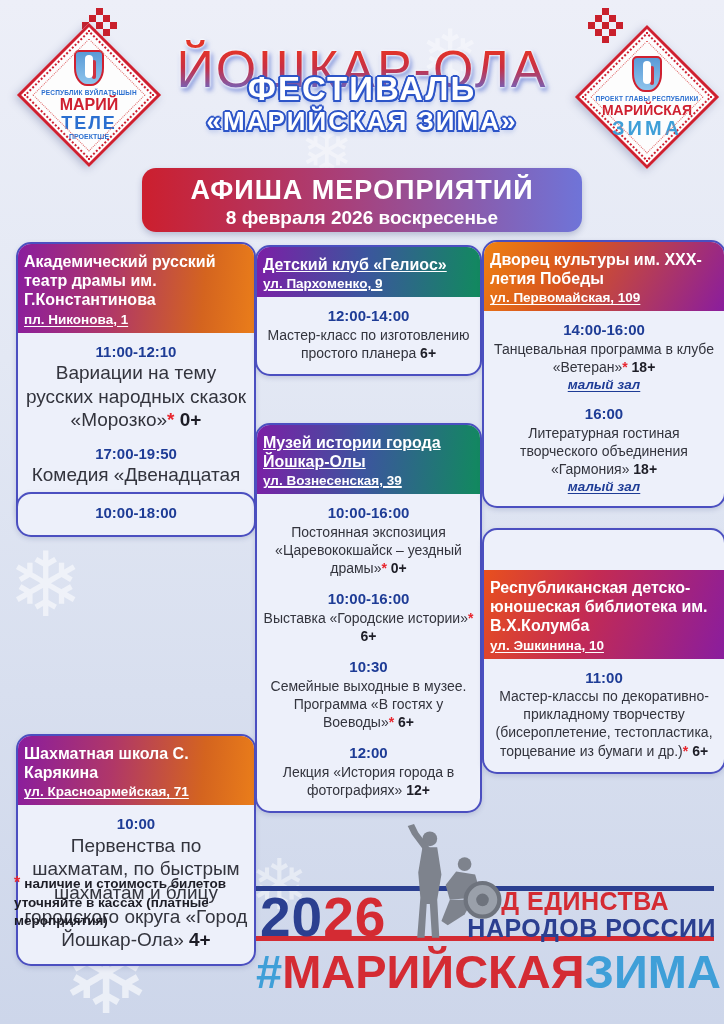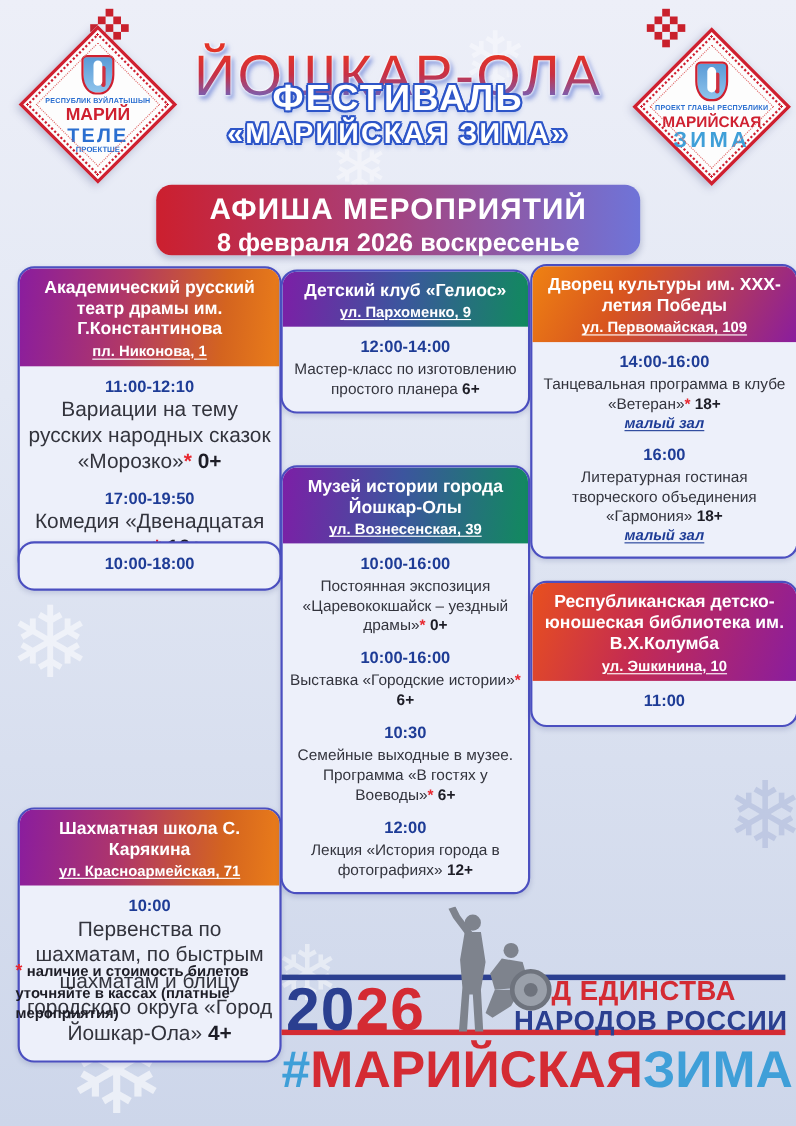--- a/index.html
+++ b/index.html
@@ -30,21 +30,21 @@
   }
   .title-fest{top:70px;font-size:33px;}
   .title-zima{top:106px;font-size:26px;}
   
   .banner{
     position:absolute;z-index:3;left:142px;top:168px;width:440px;height:64px;
     border-radius:14px;background:linear-gradient(90deg,#cc1f2e 0%,#a93f78 45%,#6f74d8 100%);
     color:#fff;text-align:center;box-shadow:0 3px 6px rgba(40,50,110,.25);
   }
   .banner-title{margin-top:7px;font-size:27px;font-weight:900;letter-spacing:1px;}
-  .banner-date{margin-top:1px;font-size:23px;font-weight:700;}
+  .banner-date{margin-top:1px;font-size:19px;font-weight:700;}
   
   .diamond{position:absolute;z-index:3;width:96px;height:96px;background:#fdfdfd;
     transform:rotate(45deg);border:3px solid #cf2030;box-shadow:0 3px 8px rgba(80,90,140,.35);}
   .diamond::before{content:"";position:absolute;inset:2px;border:2px dotted #cf2030;}
   .diamond::after{content:"";position:absolute;inset:8px;border:1px dotted #e06a6a;}
   .d-content{position:absolute;inset:-22px;transform:rotate(-45deg);
     display:flex;flex-direction:column;align-items:center;justify-content:center;gap:1px;text-align:center;}
   .logo-top{font-size:6.5px;font-weight:700;color:#2b6fd0;letter-spacing:.2px;}
   .logo-main-red{font-size:16px;font-weight:800;color:#cf2030;line-height:1;}
   .logo-main-blue{font-size:18px;font-weight:800;color:#2b6fd0;letter-spacing:2px;line-height:1.05;}
@@ -52,38 +52,38 @@
   .logo-bottom{font-size:7px;font-weight:700;color:#2b6fd0;}
   .shield{position:relative;display:block;width:26px;height:32px;margin-bottom:2px;
     background:linear-gradient(180deg,#5a9ad6,#8ec4ec);border:2px solid #cf2030;
     border-radius:5px 5px 13px 13px / 5px 5px 18px 18px;}
   .shield-figure{position:absolute;left:50%;top:3px;transform:translateX(-50%);
     width:8px;height:23px;background:#ffffff;border-radius:4px;
     box-shadow:5px 3px 0 -2px #cf3040;}
   
   .card{position:absolute;z-index:2;border:2px solid #4b4fc0;border-radius:15px;
     background:#edf0fa;overflow:hidden;box-shadow:0 2px 5px rgba(70,80,140,.2);}
-  .card-head{padding:8px 6px 6px;text-align:center;color:#fff;}
+  .card-head{padding:8px 6px 6px;text-align:left;color:#fff;}
   .venue-title{font-size:16px;font-weight:800;line-height:1.2;}
   .venue-address{margin-top:2px;font-size:13.5px;font-weight:700;
     text-decoration:underline;text-underline-offset:2px;}
   .card-body{padding:9px 6px 12px;text-align:center;color:#33343d;}
   .event + .event{margin-top:12px;}
   .event-time{font-size:15px;font-weight:800;color:#1e3c96;line-height:1.3;}
   .event-desc{font-weight:500;}
   .col-left .event-desc{font-size:19px;line-height:1.24;}
   .col-mid .event-desc,.col-right .event-desc{font-size:14px;line-height:1.3;}
   .star{color:#e8262e;font-weight:800;}
   .age{font-weight:800;color:#1d1d26;}
   .event-note{font-size:13.5px;font-weight:700;font-style:italic;color:#1e3c96;
     text-decoration:underline;text-underline-offset:2px;margin-top:1px;}
   .grad-po{background:linear-gradient(95deg,#8a1d9e 0%,#b03768 40%,#d4641f 78%,#ea7d1a 100%);}
-  .grad-pg{background:linear-gradient(95deg,#7c1fa6 0%,#3c559e 48%,#118a5e 100%);}
+  .grad-pg{background:linear-gradient(95deg,#7c1fa6 0%,#3c559e 48%,#118a5e 100%);text-decoration:underline;}
   .grad-op{background:linear-gradient(120deg,#ef8212 0%,#d8551f 35%,#8a1d9e 100%);}
-  .grad-rp{background:linear-gradient(110deg,#e8501e 0%,#c42b52 42%,#8a1d9e 100%);}
+  .grad-rp{background:linear-gradient(110deg,#e8501e 0%,#c42b52 42%,#8a1d9e 100%);margin-top:40px;}
   
   .footnote{position:absolute;z-index:2;left:14px;top:872px;width:238px;
     font-size:13.5px;font-weight:700;color:#1d1d26;line-height:1.35;}
   .footnote .star{font-size:16px;margin-right:4px;}
   
   .footer{position:absolute;z-index:2;left:256px;top:832px;width:462px;height:190px;}
   .f-line{position:absolute;left:0;right:4px;height:5px;z-index:1;}
   .f-line-blue{top:54px;background:#2b3f90;}
   .f-line-red{top:104px;background:#d42b33;}
   .f-year{position:absolute;left:4px;top:58px;z-index:2;font-size:55px;font-weight:900;
@@ -245,20 +245,21 @@
   </section>
 
   <section class="card col-right" style="left:482px;top:528px;width:240px;">
     <header class="card-head grad-rp">
       <div class="venue-title">Республиканская детско-юношеская библиотека им. В.Х.Колумба</div>
       <div class="venue-address">ул. Эшкинина, 10</div>
     </header>
     <div class="card-body">
       <div class="event">
         <div class="event-time">11:00</div>
+        <div class="event-desc"><span>Мастер-классы по декоративно-прикладному творчеству (бисероплетение, тестопластика, торцевание из бумаги и др.)</span><span class="star">*</span> <span class="age">6+</span></div>
       </div>
     </div>
   </section>
 
   <div class="footnote"><span class="star">*</span><span>наличие и стоимость билетов уточняйте в кассах (платные мероприятия)</span></div>
 
   <div class="footer">
     <div class="f-line f-line-blue"></div>
     <div class="f-line f-line-red"></div>
     <div class="f-year"><span class="y-blue">20</span><span class="y-red">26</span></div>

